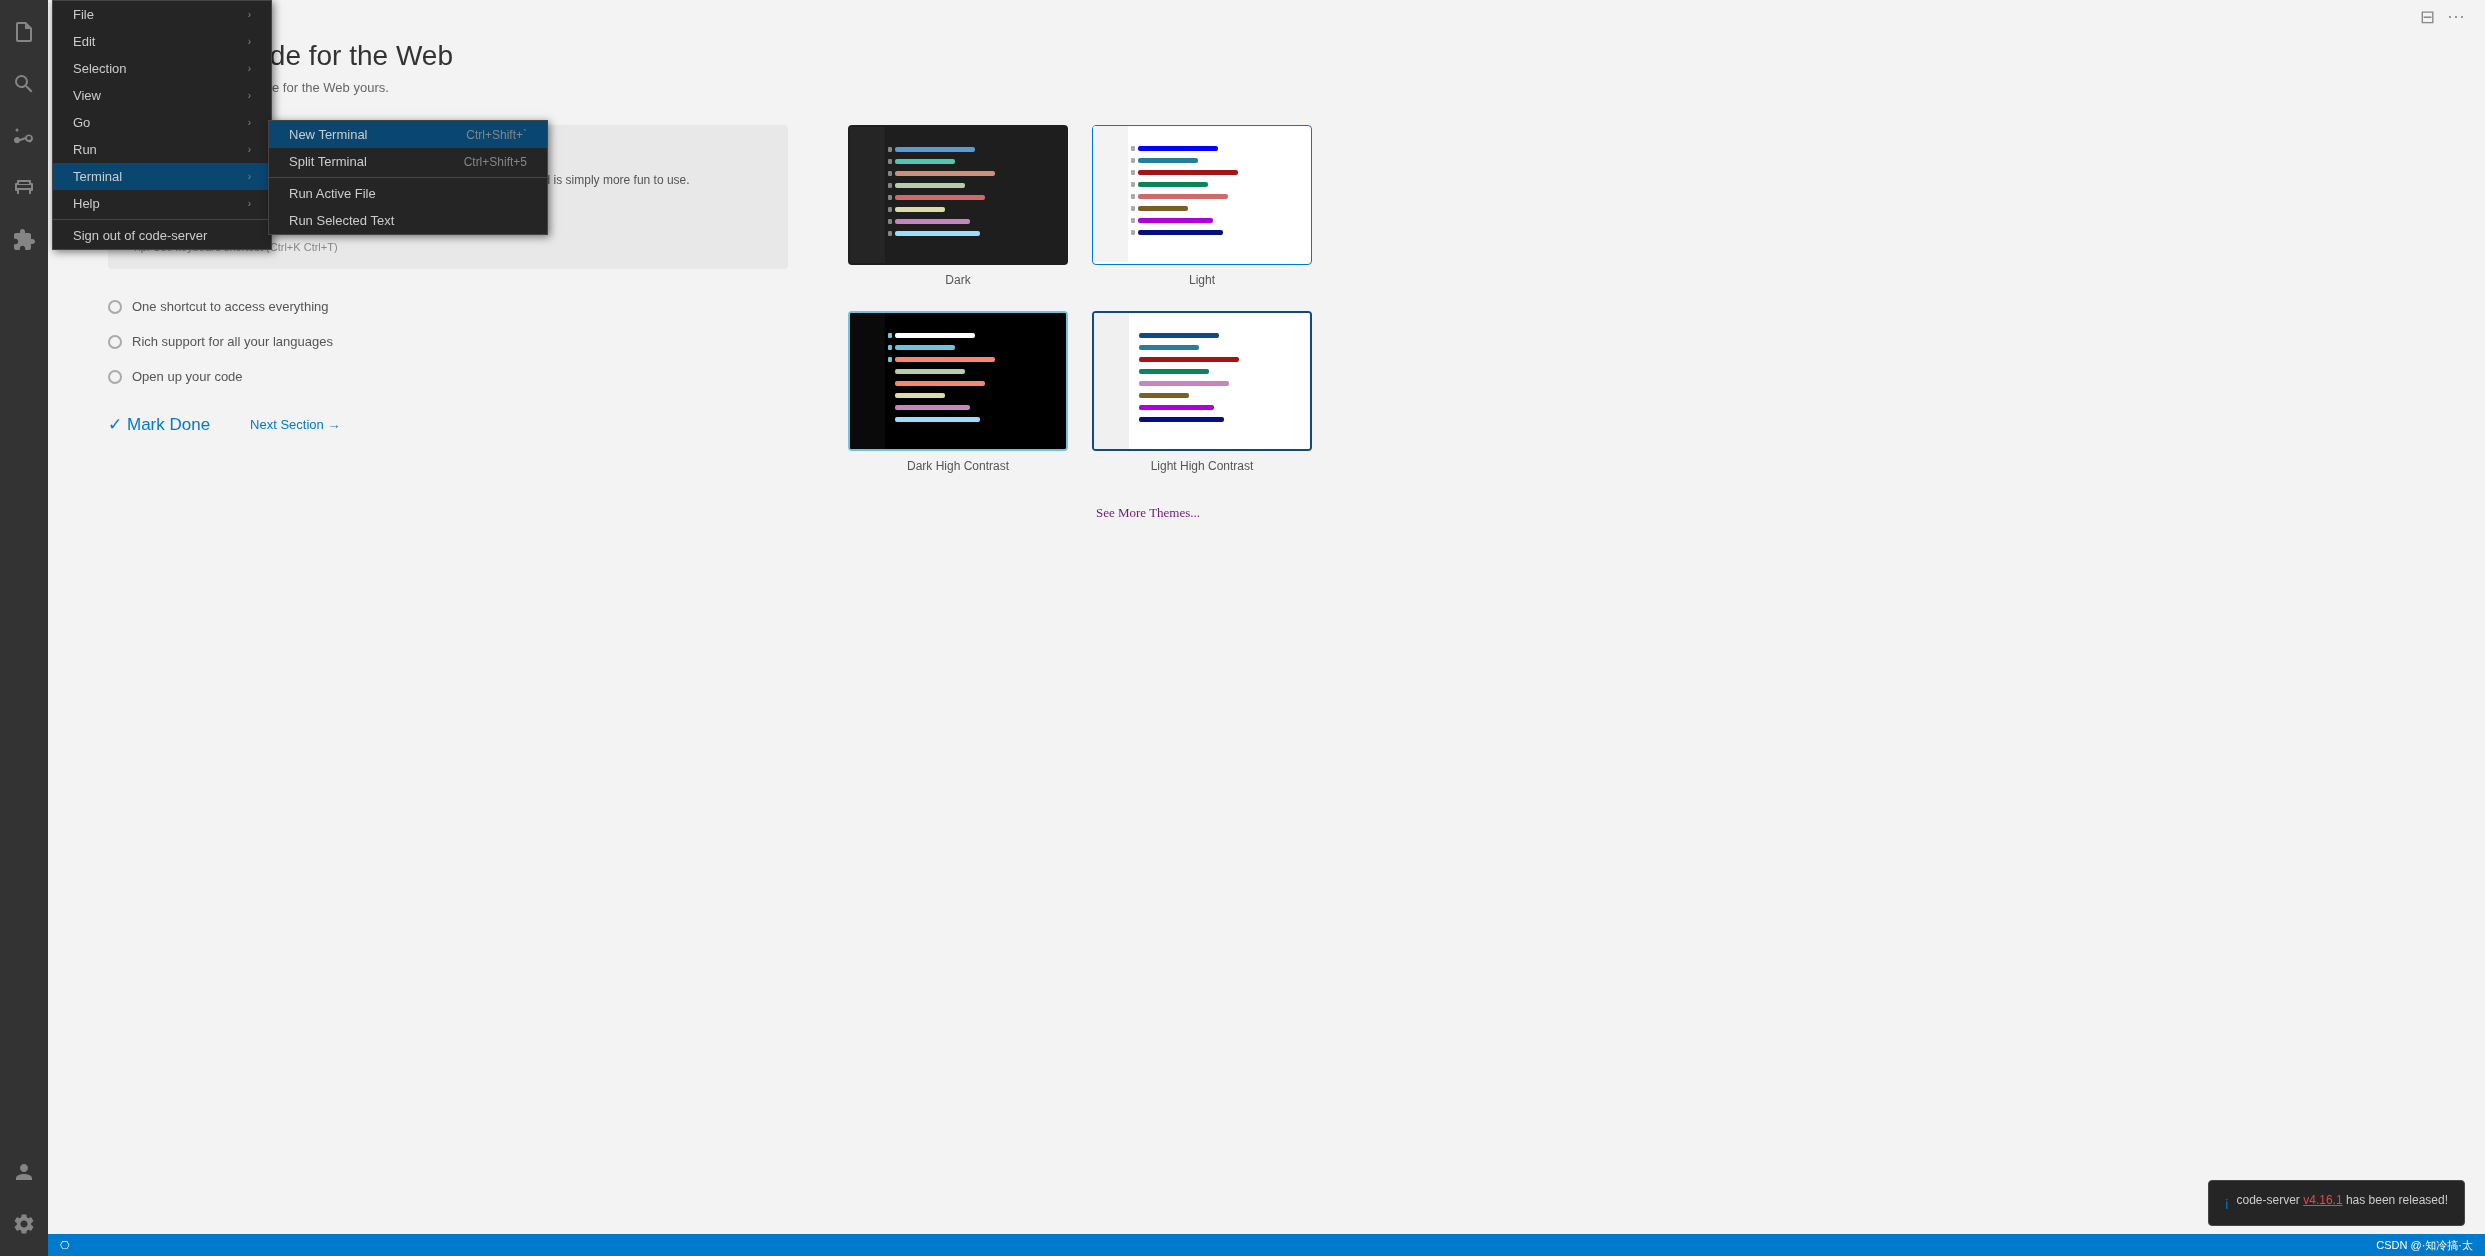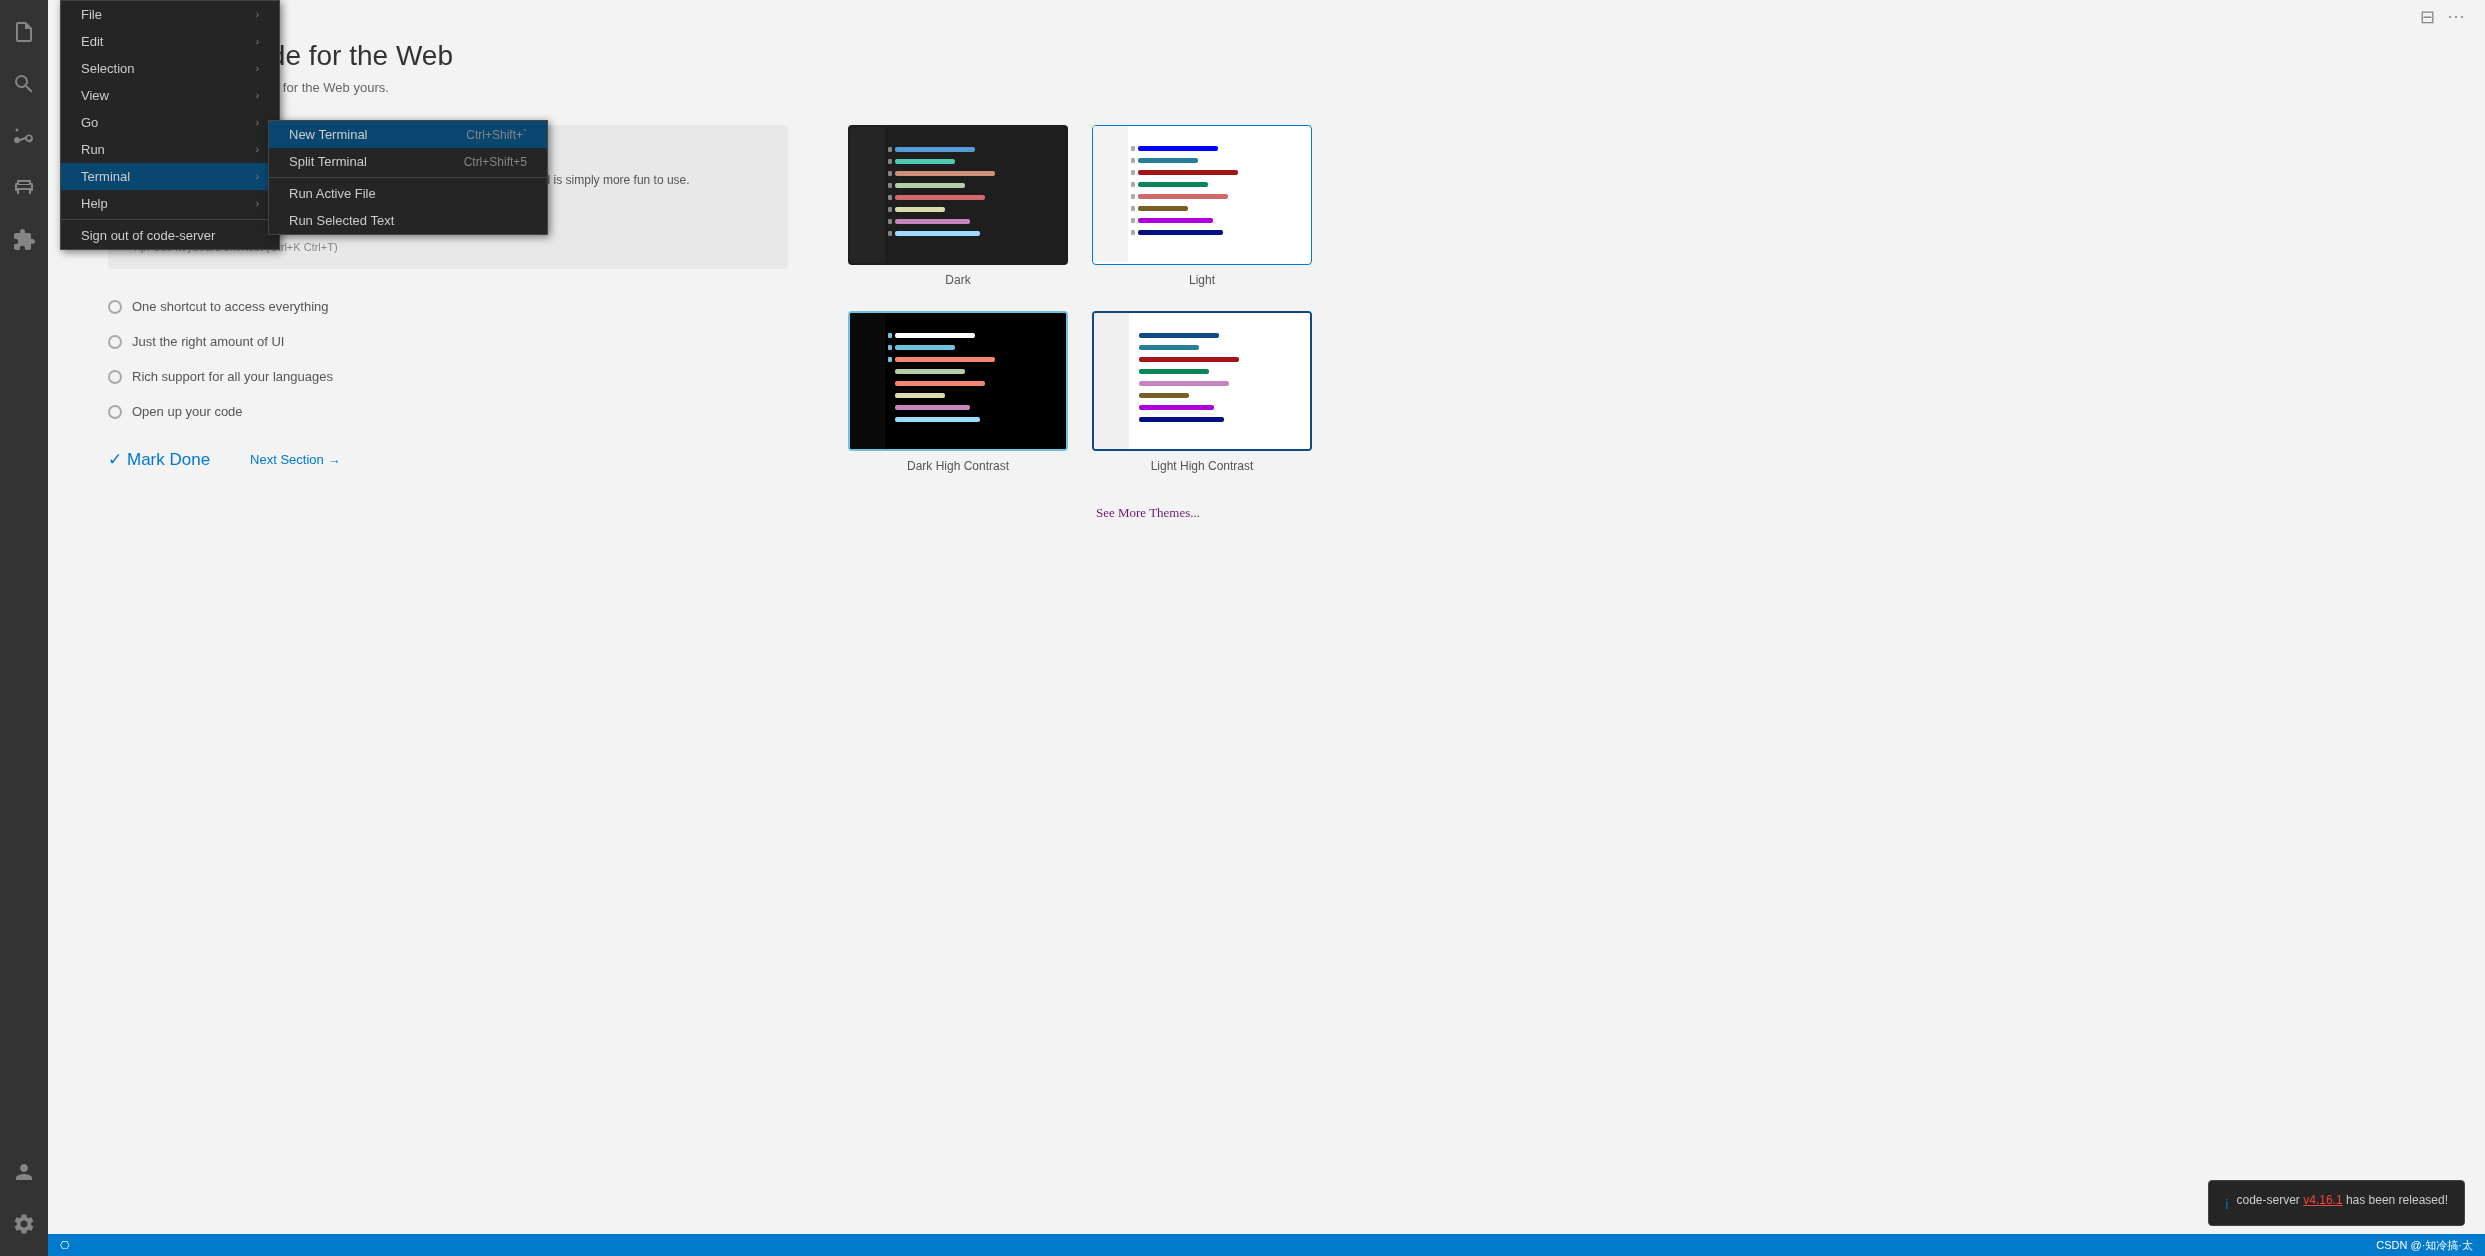--- a/index.html
+++ b/index.html
@@ -463,24 +463,20 @@
               <span class="theme-card-title">Choose the look you want</span>
             </div>
             <div class="theme-card-desc">The right color palette helps you focus on your code, is easy on your eyes, and is simply more fun to use.</div>
             <button class="browse-btn">Browse Color Themes</button>
             <div class="theme-tip">Tip: Use keyboard shortcut (Ctrl+K Ctrl+T)</div>
           </div>
 
           <div class="radio-option">
             <div class="radio-circle"></div>
             <span>One shortcut to access everything</span>
-          </div>
-          <div class="radio-option">
-            <div class="radio-circle"></div>
-            <span>Just the right amount of UI</span>
           </div>
           <div class="radio-option">
             <div class="radio-circle"></div>
             <span>Rich support for all your languages</span>
           </div>
           <div class="radio-option">
             <div class="radio-circle"></div>
             <span>Open up your code</span>
           </div>
 
@@ -593,21 +589,21 @@
           </div>
 
           <div class="see-more">See More Themes...</div>
         </div>
 
       </div>
     </div>
 
     <div class="menu-overlay">
 
-      <div class="menu-dropdown" style="top:0;left:12px;width:190px;">
+      <div class="menu-dropdown" style="top:0;left:4px;width:190px;">
         <div class="menu-item">
           <span>File</span>
           <span class="arrow">›</span>
         </div>
         <div class="menu-item">
           <span>Edit</span>
           <span class="arrow">›</span>
         </div>
         <div class="menu-item">
           <span>Selection</span>

